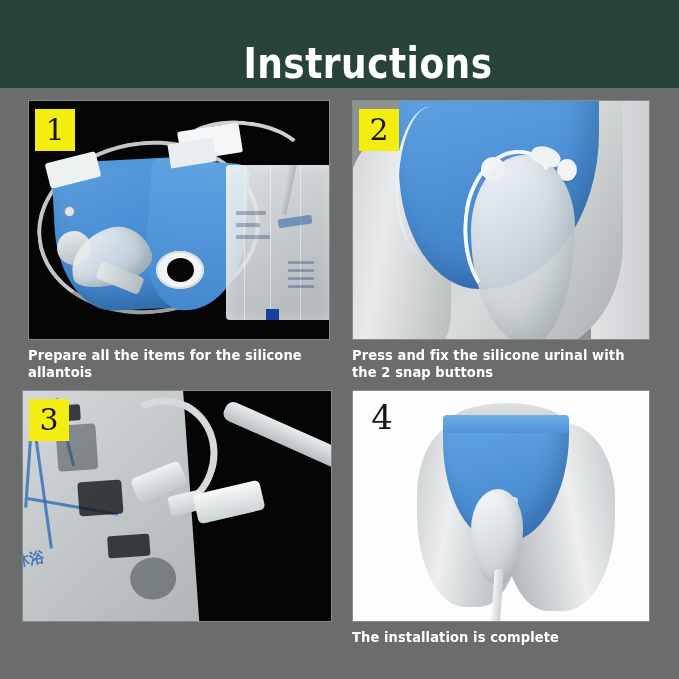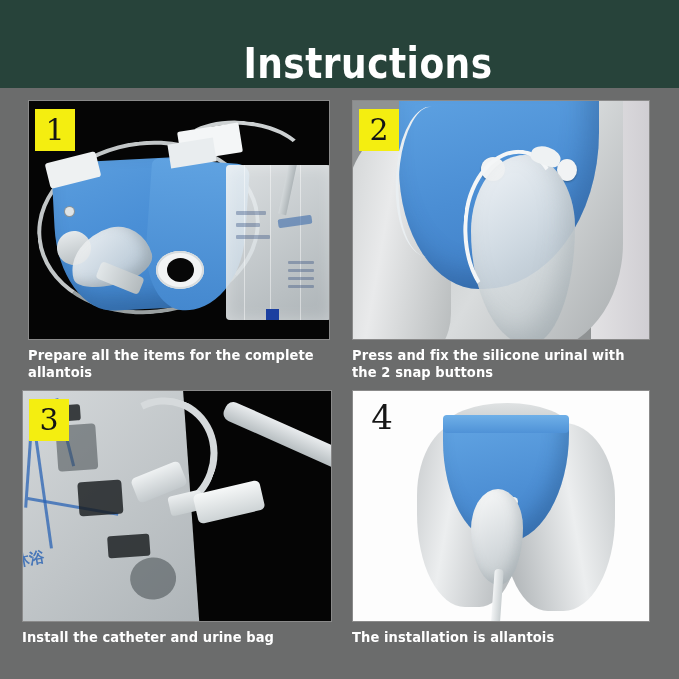--- a/index.html
+++ b/index.html
@@ -342,21 +342,21 @@
           <div class="p1-bag-print" style="left:62px;top:104px;width:26px;height:3px"></div>
           <div class="p1-bag-print" style="left:62px;top:112px;width:26px;height:3px"></div>
           <div class="p1-bag-print" style="left:62px;top:120px;width:26px;height:3px"></div>
           <div class="p1-bag-blue"></div>
           <div class="p1-bag-tube"></div>
           <div class="p1-bag-valve"></div>
         </div>
 
         <div class="badge">1</div>
       </div>
-      <div class="caption">Prepare all the items for the complete allantois</div>
+      <div class="caption">Prepare all the items for the silicone allantois</div>
     </div>
 
     <div class="step step-2">
       <div class="photo p2 h240">
 
         <div class="p2-wall"></div>
         <div class="p2-body"></div>
         <div class="p2-leg-l"></div>
 
         <div class="p2-brief"></div>
@@ -391,38 +391,37 @@
         </div>
 
         <div class="p3-tube-curve"></div>
         <div class="p3-cn"></div>
         <div class="p3-tube-r"></div>
         <div class="p3-conn2"></div>
         <div class="p3-conn"></div>
 
         <div class="badge">3</div>
       </div>
-      <div class="caption">Install the catheter and urine bag</div>
     </div>
 
     <div class="step step-4">
       <div class="photo ph-white h232">
 
         <div class="p4-hip-l"></div>
         <div class="p4-hip-r"></div>
         <div class="p4-waist"></div>
 
         <div class="p4-brief"></div>
         <div class="p4-band"></div>
 
         <div class="p4-snap" style="left:124px;top:110px;width:9px;height:9px"></div>
         <div class="p4-snap" style="left:156px;top:106px;width:9px;height:9px"></div>
 
         <div class="p4-cup"></div>
         <div class="p4-tube"></div>
 
         <div class="badge badge-plain">4</div>
       </div>
-      <div class="caption">The installation is allantois</div>
+      <div class="caption">The installation is complete</div>
     </div>
 
   </div>
 </div>
 
 </body></html>

